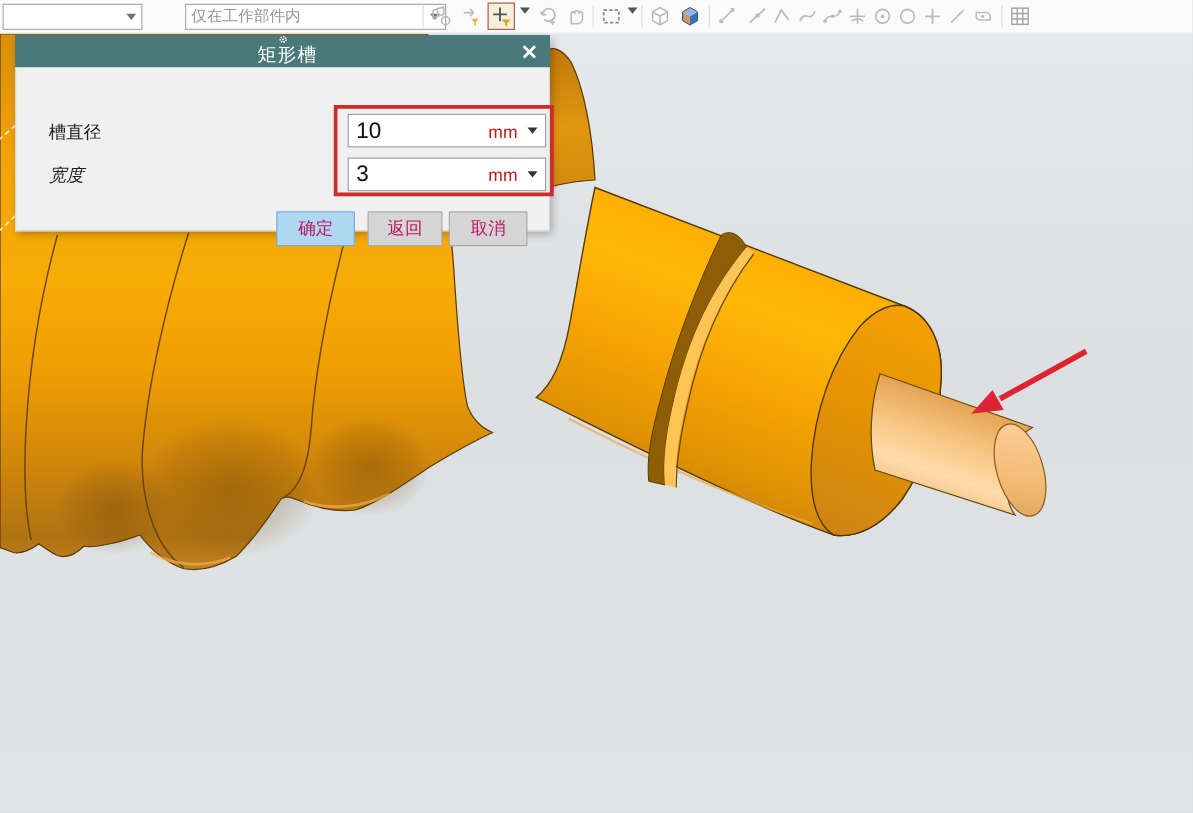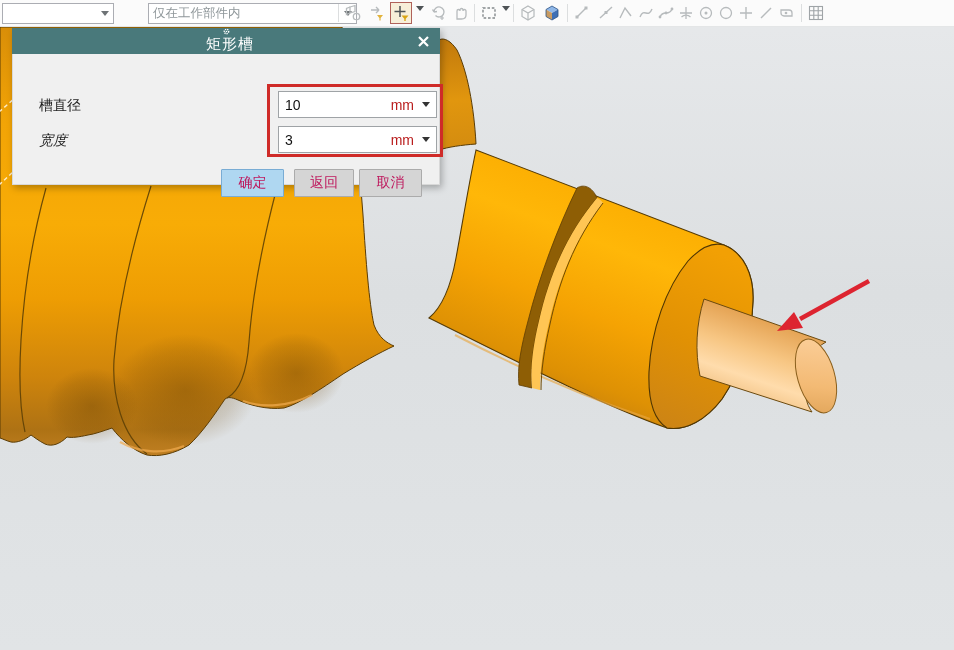--- a/index.html
+++ b/index.html
@@ -35,21 +35,21 @@
   .dlg-title .ttext { color:#fff; font-size:15px; margin-left:8px;
     letter-spacing:1px; }
   .dlg-close { position:absolute; right:8px; top:4px; width:18px; height:18px;
     display:flex; align-items:center; justify-content:center; cursor:pointer; }
   .dlg-body { position:relative; height:131px; background:#F0F0F0;
     border:1px solid #D8D8D8; border-top:none; }
   .dlg-label { position:absolute; left:26px; font-size:14px; color:#1E1E1E; }
   .field { position:absolute; left:265px; width:159px; height:27px;
     background:#fff; border:1px solid #9FA3A6; display:flex;
     align-items:center; padding:0 6px; }
-  .field .val { flex:1; font-size:14px; color:#111; }
+  .field .val { flex:1; font-size:18px; color:#111; }
   .field .unit { font-size:14px; color:#b91c1c; margin-right:8px; }
   .fcaret { width:0; height:0; border-left:4px solid transparent;
     border-right:4px solid transparent; border-top:5px solid #333; }
   .hl-rect { position:absolute; left:254px; top:30px; width:176px; height:73px;
     border:3px solid #CF2B28; pointer-events:none; z-index:5; }
   .btn { position:absolute; top:115px; height:28px; font-size:14px;
     color:#be185d; display:flex; align-items:center; justify-content:center;
     cursor:pointer; border-radius:1px; }
   .btn-ok   { left:208px; width:63px; background:#AFD7F1; border:1px solid #79ACD4; }
   .btn-back { left:281px; width:60px; background:#D5D5D5; border:1px solid #ABABAB; }

